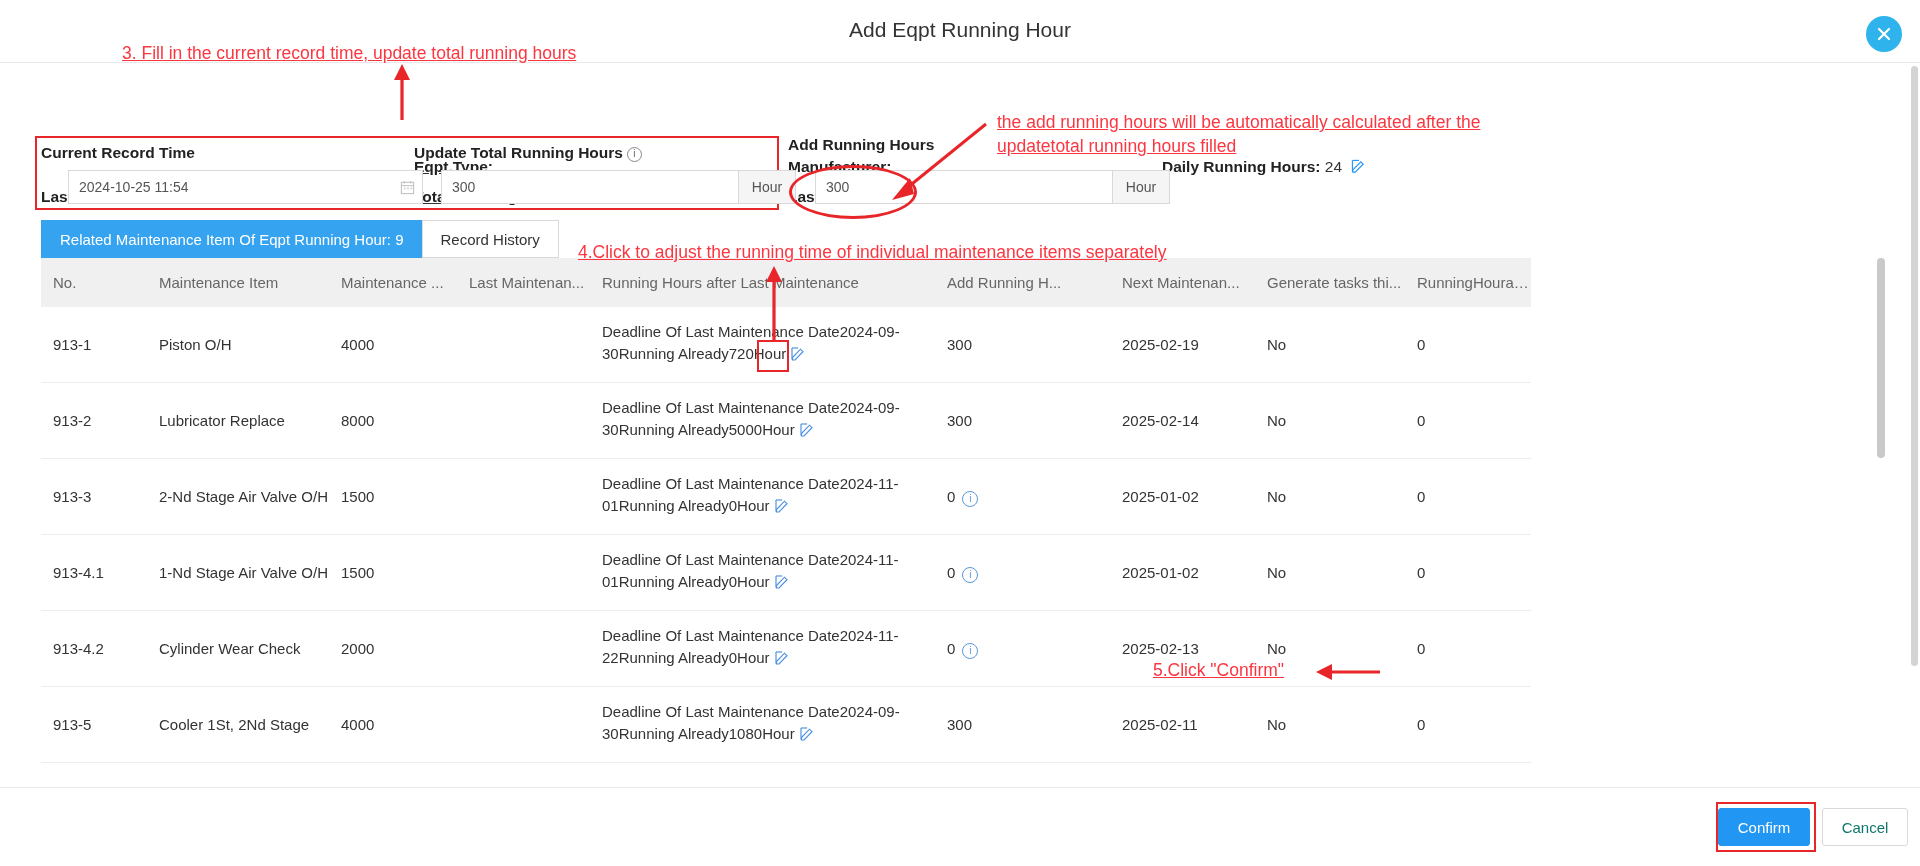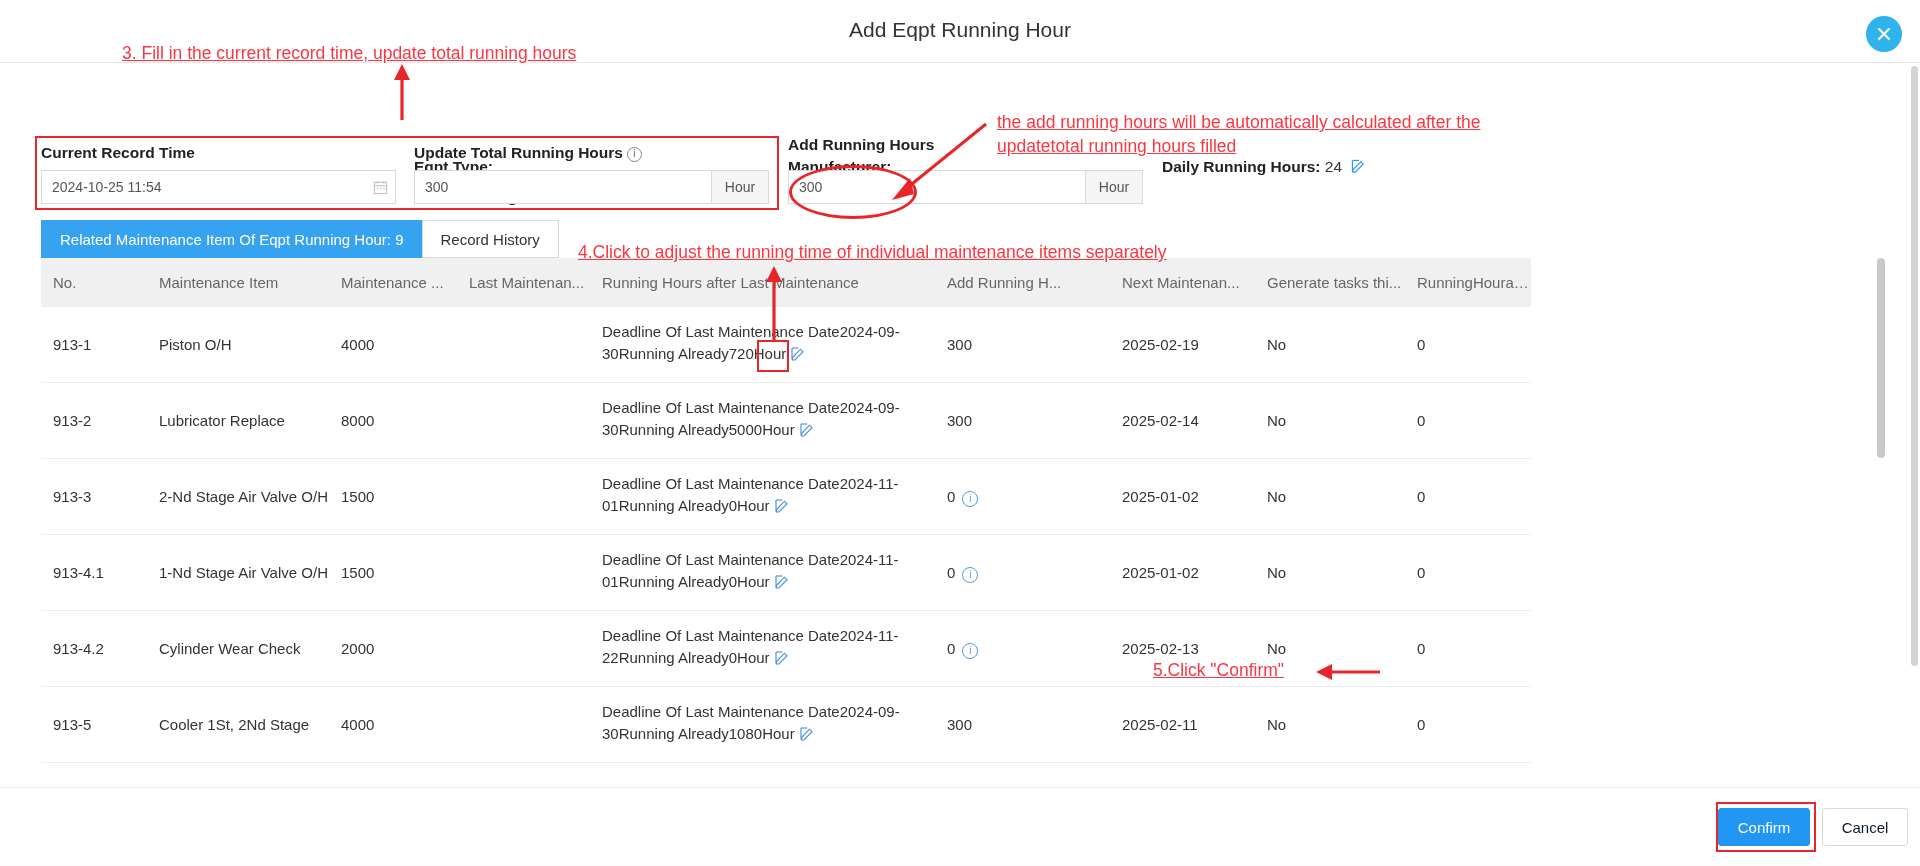--- a/index.html
+++ b/index.html
@@ -63,21 +63,21 @@
     position: absolute; font-size: 15.5px; font-weight: bold; color: #222;
     white-space: nowrap;
   }
   .info-i {
     display:inline-block; width:13px; height:13px; border:1px solid #888;
     border-radius:50%; font-size:10px; line-height:12px; text-align:center;
     color:#666; font-weight: normal; vertical-align: 1px; margin-left: 4px;
   }
   .inputwrap {
     position: absolute; display: flex; height: 34px;
-    border: 1px solid #d9d9d9; background: #fff; box-sizing: border-box;
+    border: 1px solid #d9d9d9; background: #fff; box-sizing: border-box; margin-left: 27px;
   }
   .inputwrap input {
     flex: 1; border: none; outline: none; height: 32px;
     padding: 0 10px; font-size: 14px; color: #555;
     font-family: "Liberation Sans", sans-serif; background: transparent;
   }
   .addon {
     width: 56px; background: #f5f5f5; border-left: 1px solid #d9d9d9;
     display:flex; align-items:center; justify-content:center;
     font-size: 14px; color: #555;
@@ -153,21 +153,21 @@
   }
   .btn-confirm {
     right: 110px; background: #2196F3; color: #fff;
     border: 1px solid #2196F3; border-radius: 3px; width: 92px;
   }
   .btn-confirm-ring {
     position:absolute; right: 104px; top: 14px; width: 100px; height: 50px;
     border: 2px solid #e8262a; box-sizing: border-box;
   }
   .btn-cancel {
-    right: 12px; background: #fff; color: #0f172a;
+    right: 12px; background: #fff; color: #0f766e;
     border: 1px solid #d9d9d9; border-radius: 3px; width: 84px;
   }
 
   
   .anno {
     position: absolute; color: #fb3640; font-size: 17.5px;
     white-space: nowrap; pointer-events: none; text-decoration: underline;
   }
   .arrow-svg { position: absolute; pointer-events: none; }
   .ellipse-mark {

